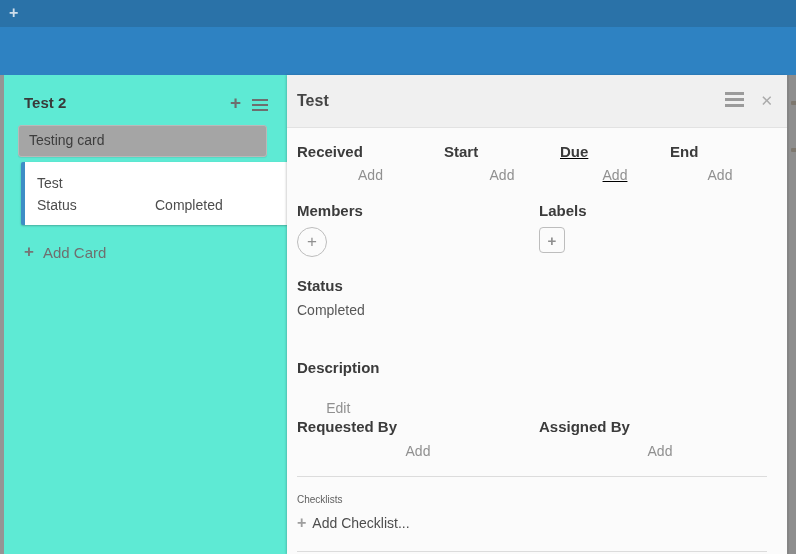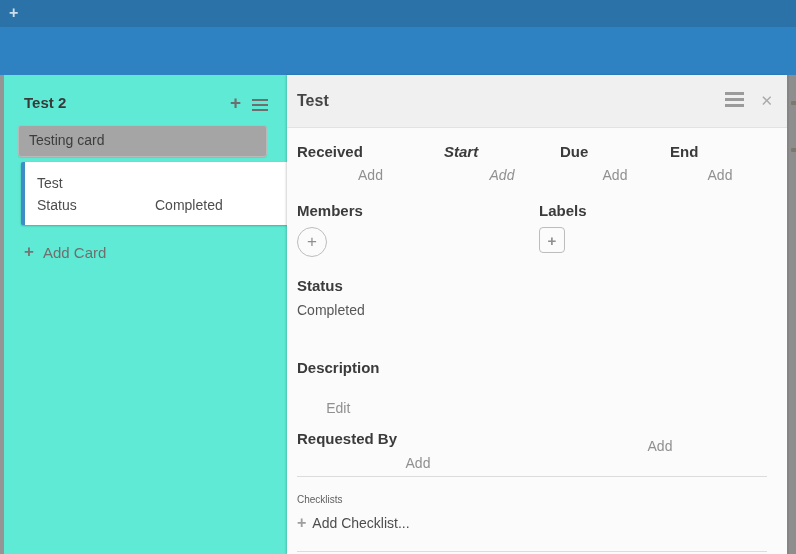--- a/index.html
+++ b/index.html
@@ -92,43 +92,43 @@
   }
   .panel-menu-icon { width: 19px; margin-right: 16px; cursor: pointer; }
   .panel-menu-icon i { background: #9b9b9b; height: 3px; margin-bottom: 3px; }
   .panel-close-icon {
     margin-right: 14px; font-size: 15px; color: #ababab; cursor: pointer;
   }
   .sec-label { font-size: 15px; font-weight: bold; color: #3b3b3b; }
   .sec-link  { font-size: 14px; color: #909090; cursor: pointer; text-align: center; }
   .dates-row { position: absolute; left: 10px; top: 68px; display: flex; }
   .date-col-0 { width: 147px; }
-  .date-col-1 { width: 116px; font-style: italic; }
-  .date-col-2 { width: 110px; }
+  .date-col-1 { width: 116px; }
+  .date-col-2 { width: 110px; text-decoration: underline; }
   .date-col-3 { width: 100px; }
   .dates-row .sec-link { margin-top: 7px; }
   .members-row { position: absolute; left: 10px; top: 127px; display: flex; justify-content: center; }
   .members-col { width: 242px; }
   .add-member-btn {
     margin-top: 8px; width: 30px; height: 30px; border-radius: 50%;
     border: 1px solid #bdbdbd; color: #8f8f8f; font-size: 17px;
     display: flex; align-items: center; justify-content: center;
     cursor: pointer; background: transparent;
   }
   .add-label-btn {
     margin-top: 8px; width: 26px; height: 26px; border-radius: 4px;
     border: 1px solid #bdbdbd; color: #8f8f8f; font-size: 15px; font-weight: bold;
     display: flex; align-items: center; justify-content: center;
     cursor: pointer; background: transparent;
   }
   .status-sec { position: absolute; left: 10px; top: 202px; }
   .status-value { margin-top: 8px; font-size: 14px; color: #575757; cursor: pointer; }
   .desc-sec { position: absolute; left: 10px; top: 284px; }
   .desc-sec .sec-link { margin-top: 24px; }
-  .req-row { position: absolute; left: 10px; top: 343px; display: flex; margin-top: 12px; }
+  .req-row { position: absolute; left: 10px; top: 343px; display: flex; }
   .req-col { width: 242px; }
   .req-col .sec-link { margin-top: 8px; }
   .divider {
     position: absolute; left: 10px; width: 470px; height: 1px; background: #dcdcdc;
   }
   .divider-1 { top: 401px; }
   .divider-2 { top: 476px; }
   .checklists-sec { position: absolute; left: 10px; top: 419px; }
   .checklists-title { font-size: 10px; color: #606060; }
   .add-checklist {
@@ -224,20 +224,21 @@
       <div class="sec-label">Description</div>
       <div class="sec-link">Edit</div>
     </div>
 
     <div class="req-row">
       <div class="req-col">
         <div class="sec-label">Requested By</div>
         <div class="sec-link">Add</div>
       </div>
       <div class="req-col">
+        <div class="sec-label">Assigned By</div>
         <div class="sec-link">Add</div>
       </div>
     </div>
 
     <div class="divider divider-1"></div>
 
     <div class="checklists-sec">
       <div class="checklists-title">Checklists</div>
       <div class="add-checklist">
         <span class="plus">+</span>

